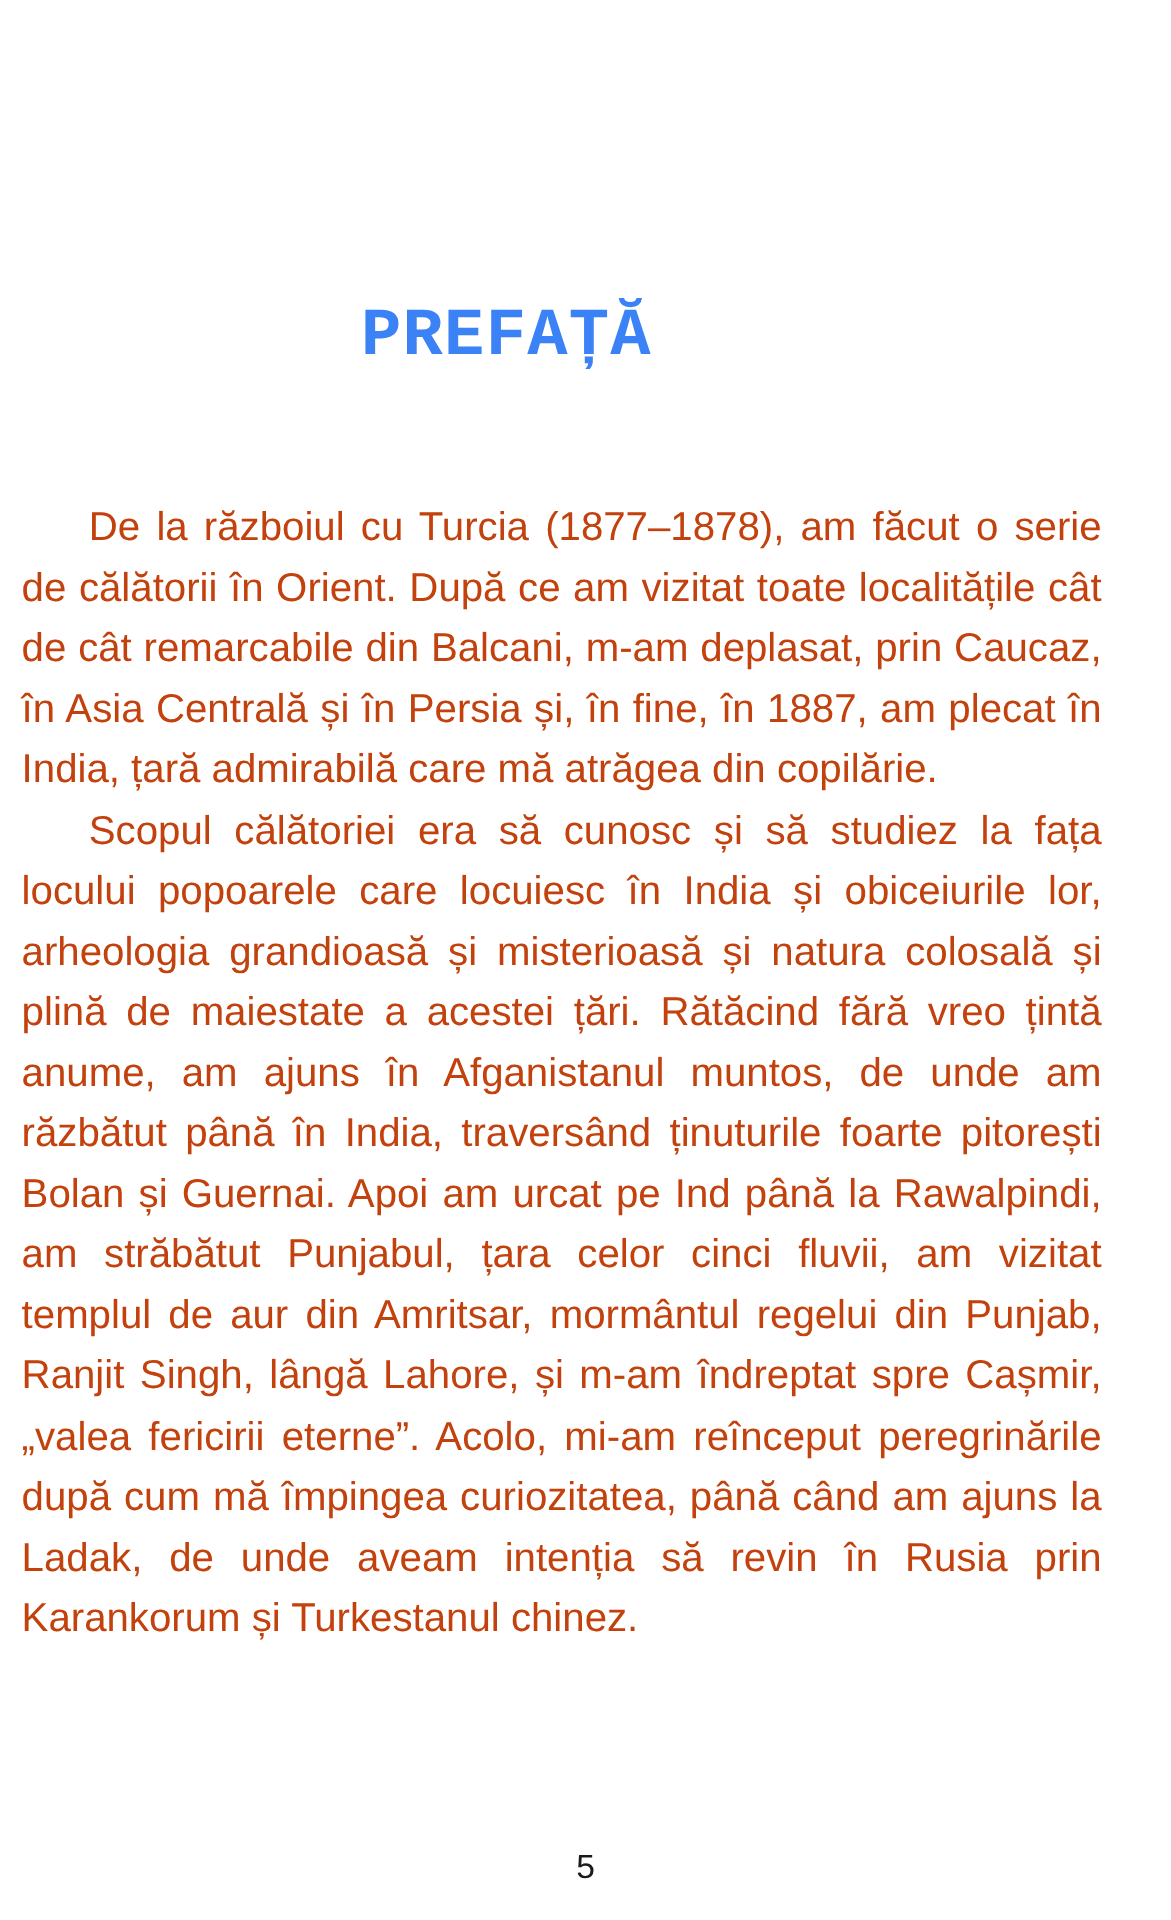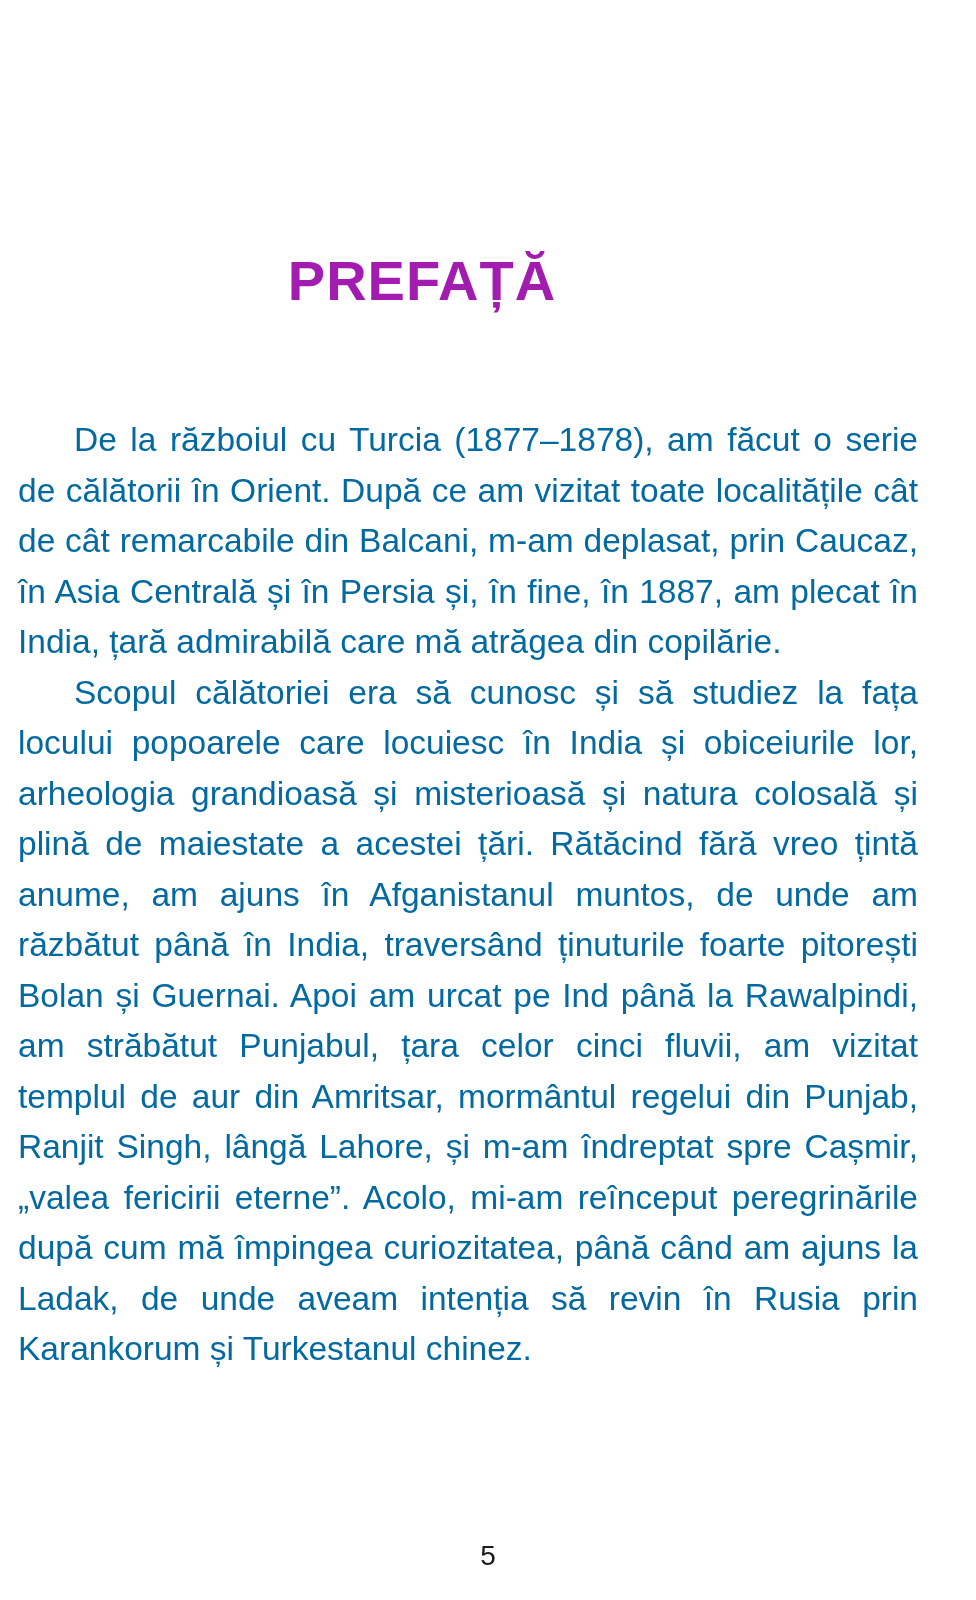--- a/index.html
+++ b/index.html
@@ -25,30 +25,31 @@
   }
   .chapter-title {
     position: absolute;
     left: 0;
     top: 210px;
     width: 844px;
     text-align: center;
     font-size: 56px;
     font-weight: bold;
     letter-spacing: 1px;
-    color: #a21caf;
+    color: #3b82f6;
+    font-family: Liberation Mono, monospace;
   }
   .body-text {
     position: absolute;
     left: 18px;
     top: 415px;
     width: 900px;
     font-size: 33.5px;
     line-height: 50.5px;
-    color: #0369a1;
+    color: #c2410c;
     text-align: justify;
     text-justify: inter-word;
   }
   .body-text p {
     margin: 0;
   }
   .body-text p.indent {
     text-indent: 56px;
   }
   .page-number {

